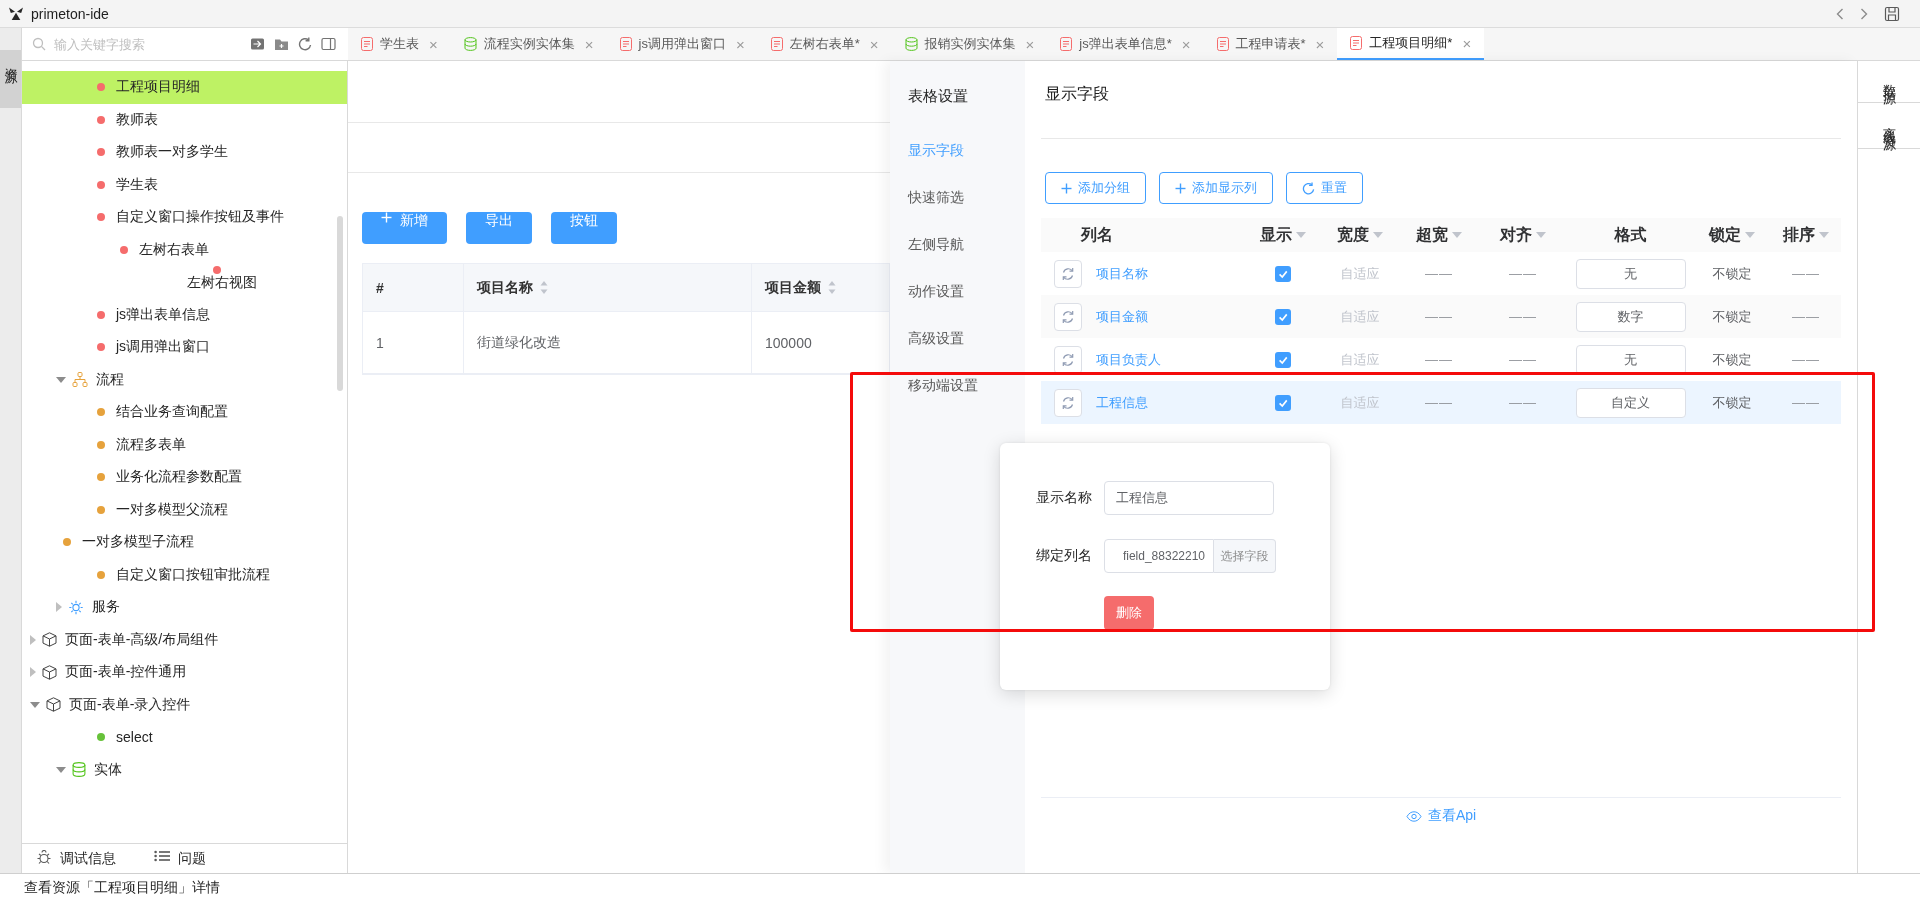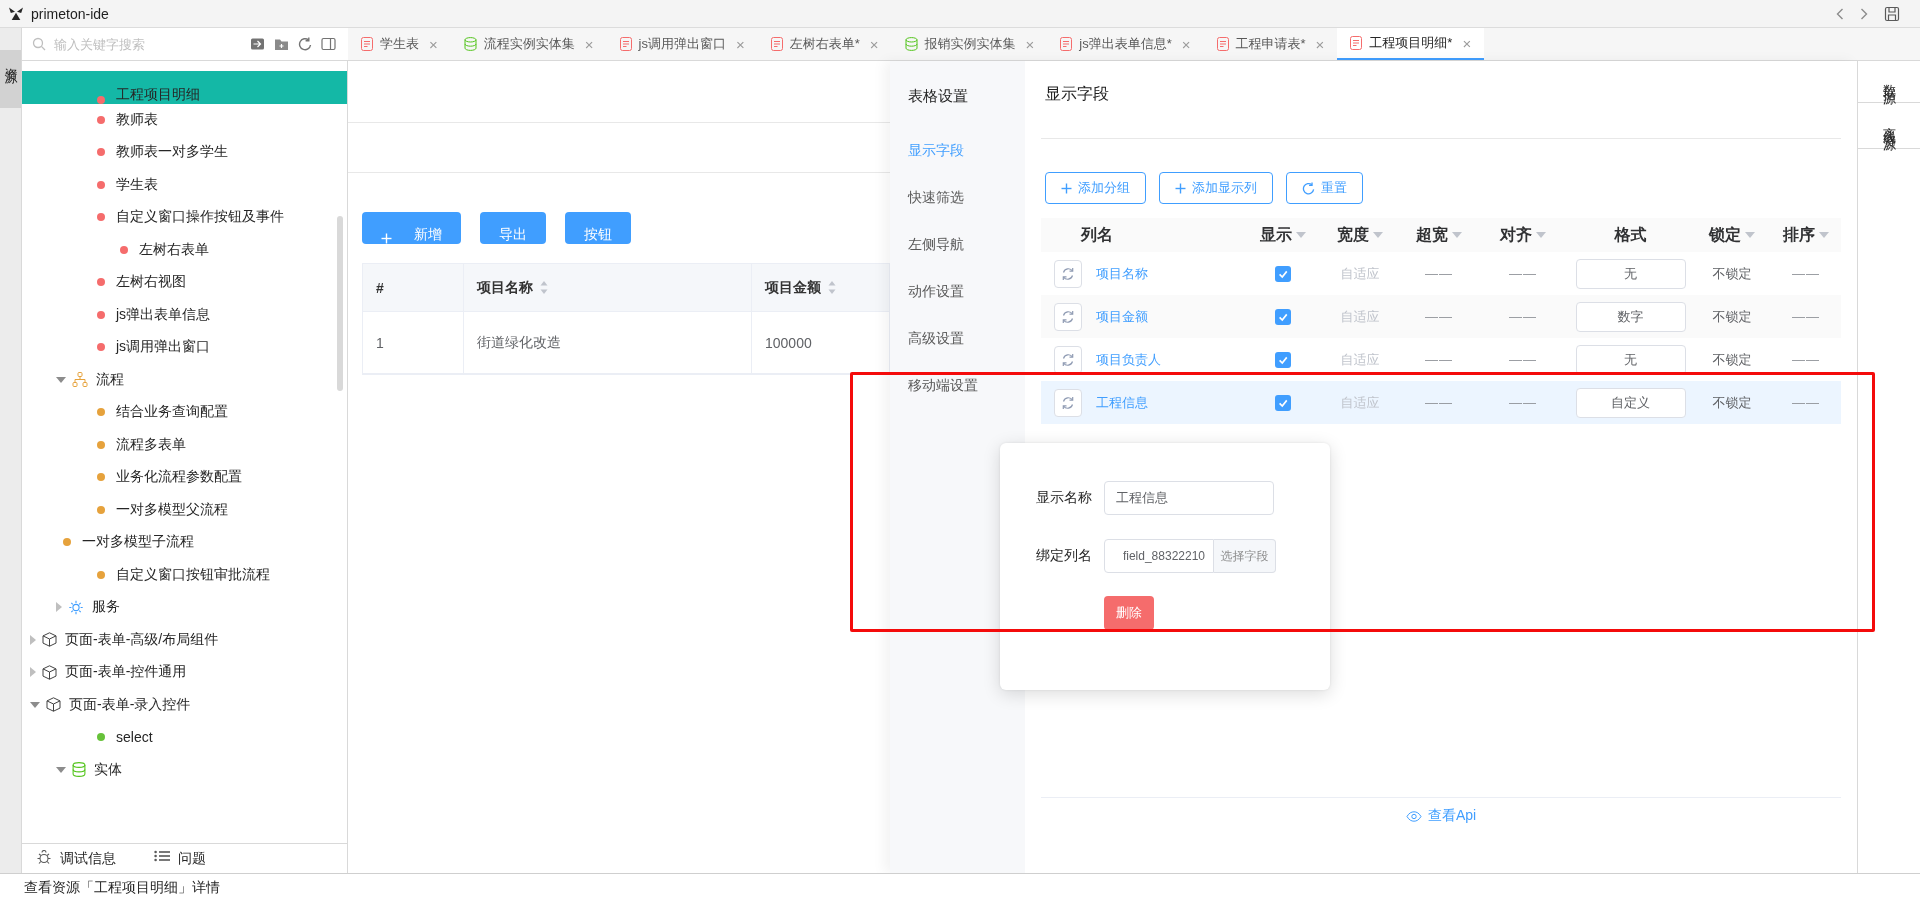--- a/index.html
+++ b/index.html
@@ -34,21 +34,21 @@
           border-bottom:1px solid #d9d9d9;display:flex;align-items:stretch;box-sizing:border-box;}
   .etab{display:flex;align-items:center;gap:7px;padding:0 13px;font-size:13px;color:#595959;
         white-space:nowrap;box-sizing:border-box;}
   .etab.active{background:#fff;border-bottom:2px solid #409eff;color:#262626;}
   .etab .close{color:#9b9b9b;font-size:15px;line-height:1;margin-left:3px;}
 
   
   .sidebar{position:absolute;left:22px;top:61px;width:326px;height:782px;background:#fff;
            border-right:1px solid #d9d9d9;box-sizing:border-box;padding-top:10px;overflow:hidden;}
   .tree-row{height:32.5px;display:flex;align-items:center;font-size:14px;color:#262626;box-sizing:border-box;}
-  .tree-row.selected{background:#14b8a6;align-items:flex-end;}
+  .tree-row.selected{background:#bef264;}
   .dot{width:8px;height:8px;border-radius:50%;margin-right:11px;flex:none;}
   .dot-red{background:#f56c6c;}.dot-orange{background:#e6a23c;}.dot-green{background:#67c23a;}
   .tri{width:0;height:0;flex:none;margin-right:6px;}
   .tri-down{border-left:5px solid transparent;border-right:5px solid transparent;border-top:6px solid #8c8c8c;}
   .tri-right{border-top:5px solid transparent;border-bottom:5px solid transparent;border-left:6px solid #bfbfbf;}
   .tree-row .icon{margin-right:8px;}
   .sidebar-scrollbar{position:absolute;right:4px;top:155px;width:6px;height:175px;background:#d9d9d9;border-radius:3px;}
 
   
   .sidebar-toolbar{position:absolute;left:22px;top:843px;width:326px;height:30px;background:#fff;
@@ -59,21 +59,21 @@
   
   .statusbar{position:absolute;left:0;top:873px;width:1920px;height:29px;background:#fff;
              border-top:1px solid #cfcfcf;display:flex;align-items:center;padding-left:24px;
              box-sizing:border-box;font-size:14px;color:#262626;}
 
   
   .canvas{position:absolute;left:348px;top:61px;width:542px;height:812px;background:#fff;}
   .canvas-line{position:absolute;left:0;right:0;border-top:1px solid #e8e8e8;height:0;}
   .canvas-toolbar{position:absolute;left:14px;top:151px;display:flex;gap:19px;}
   .btn-primary{height:32px;background:#409eff;color:#fff;border:none;border-radius:4px;
-               font-size:14px;padding:0 19px;display:flex;align-items:flex-end;gap:22px;font-family:inherit;}
+               font-size:14px;padding:0 19px;display:flex;align-items:flex-start;gap:8px;font-family:inherit;}
   .main-table{position:absolute;left:14px;top:202px;width:528px;border:1px solid #ebeef5;box-sizing:border-box;}
   .mt-header{display:flex;height:47px;background:#f5f7fa;border-bottom:1px solid #ebeef5;
              font-size:14px;font-weight:bold;color:#333;}
   .mt-row{display:flex;height:61px;font-size:14px;color:#606266;border-bottom:1px solid #ebeef5;background:#fff;}
   .mt-cell{display:flex;align-items:center;padding-left:13px;box-sizing:border-box;gap:6px;}
   .mt-c1{width:100px;}.mt-c2{width:288px;border-left:1px solid #ebeef5;}
   .mt-c3{flex:1;border-left:1px solid #ebeef5;}
 
   
   .panel{position:absolute;left:890px;top:61px;width:967px;height:812px;background:#fff;
@@ -326,21 +326,21 @@
         <span>学生表</span>
       </div>
       <div class="tree-row" style="padding-left: 75px;">
         <span class="dot dot-red"></span>
         <span>自定义窗口操作按钮及事件</span>
       </div>
       <div class="tree-row" style="padding-left: 98px;">
         <span class="dot dot-red"></span>
         <span>左树右表单</span>
       </div>
-      <div class="tree-row" style="padding-left: 75px;">
+      <div class="tree-row" style="padding-left: 75px; flex-direction: column;">
         <span class="dot dot-red"></span>
         <span>左树右视图</span>
       </div>
       <div class="tree-row" style="padding-left: 75px;">
         <span class="dot dot-red"></span>
         <span>js弹出表单信息</span>
       </div>
       <div class="tree-row" style="padding-left: 75px;">
         <span class="dot dot-red"></span>
         <span>js调用弹出窗口</span>

